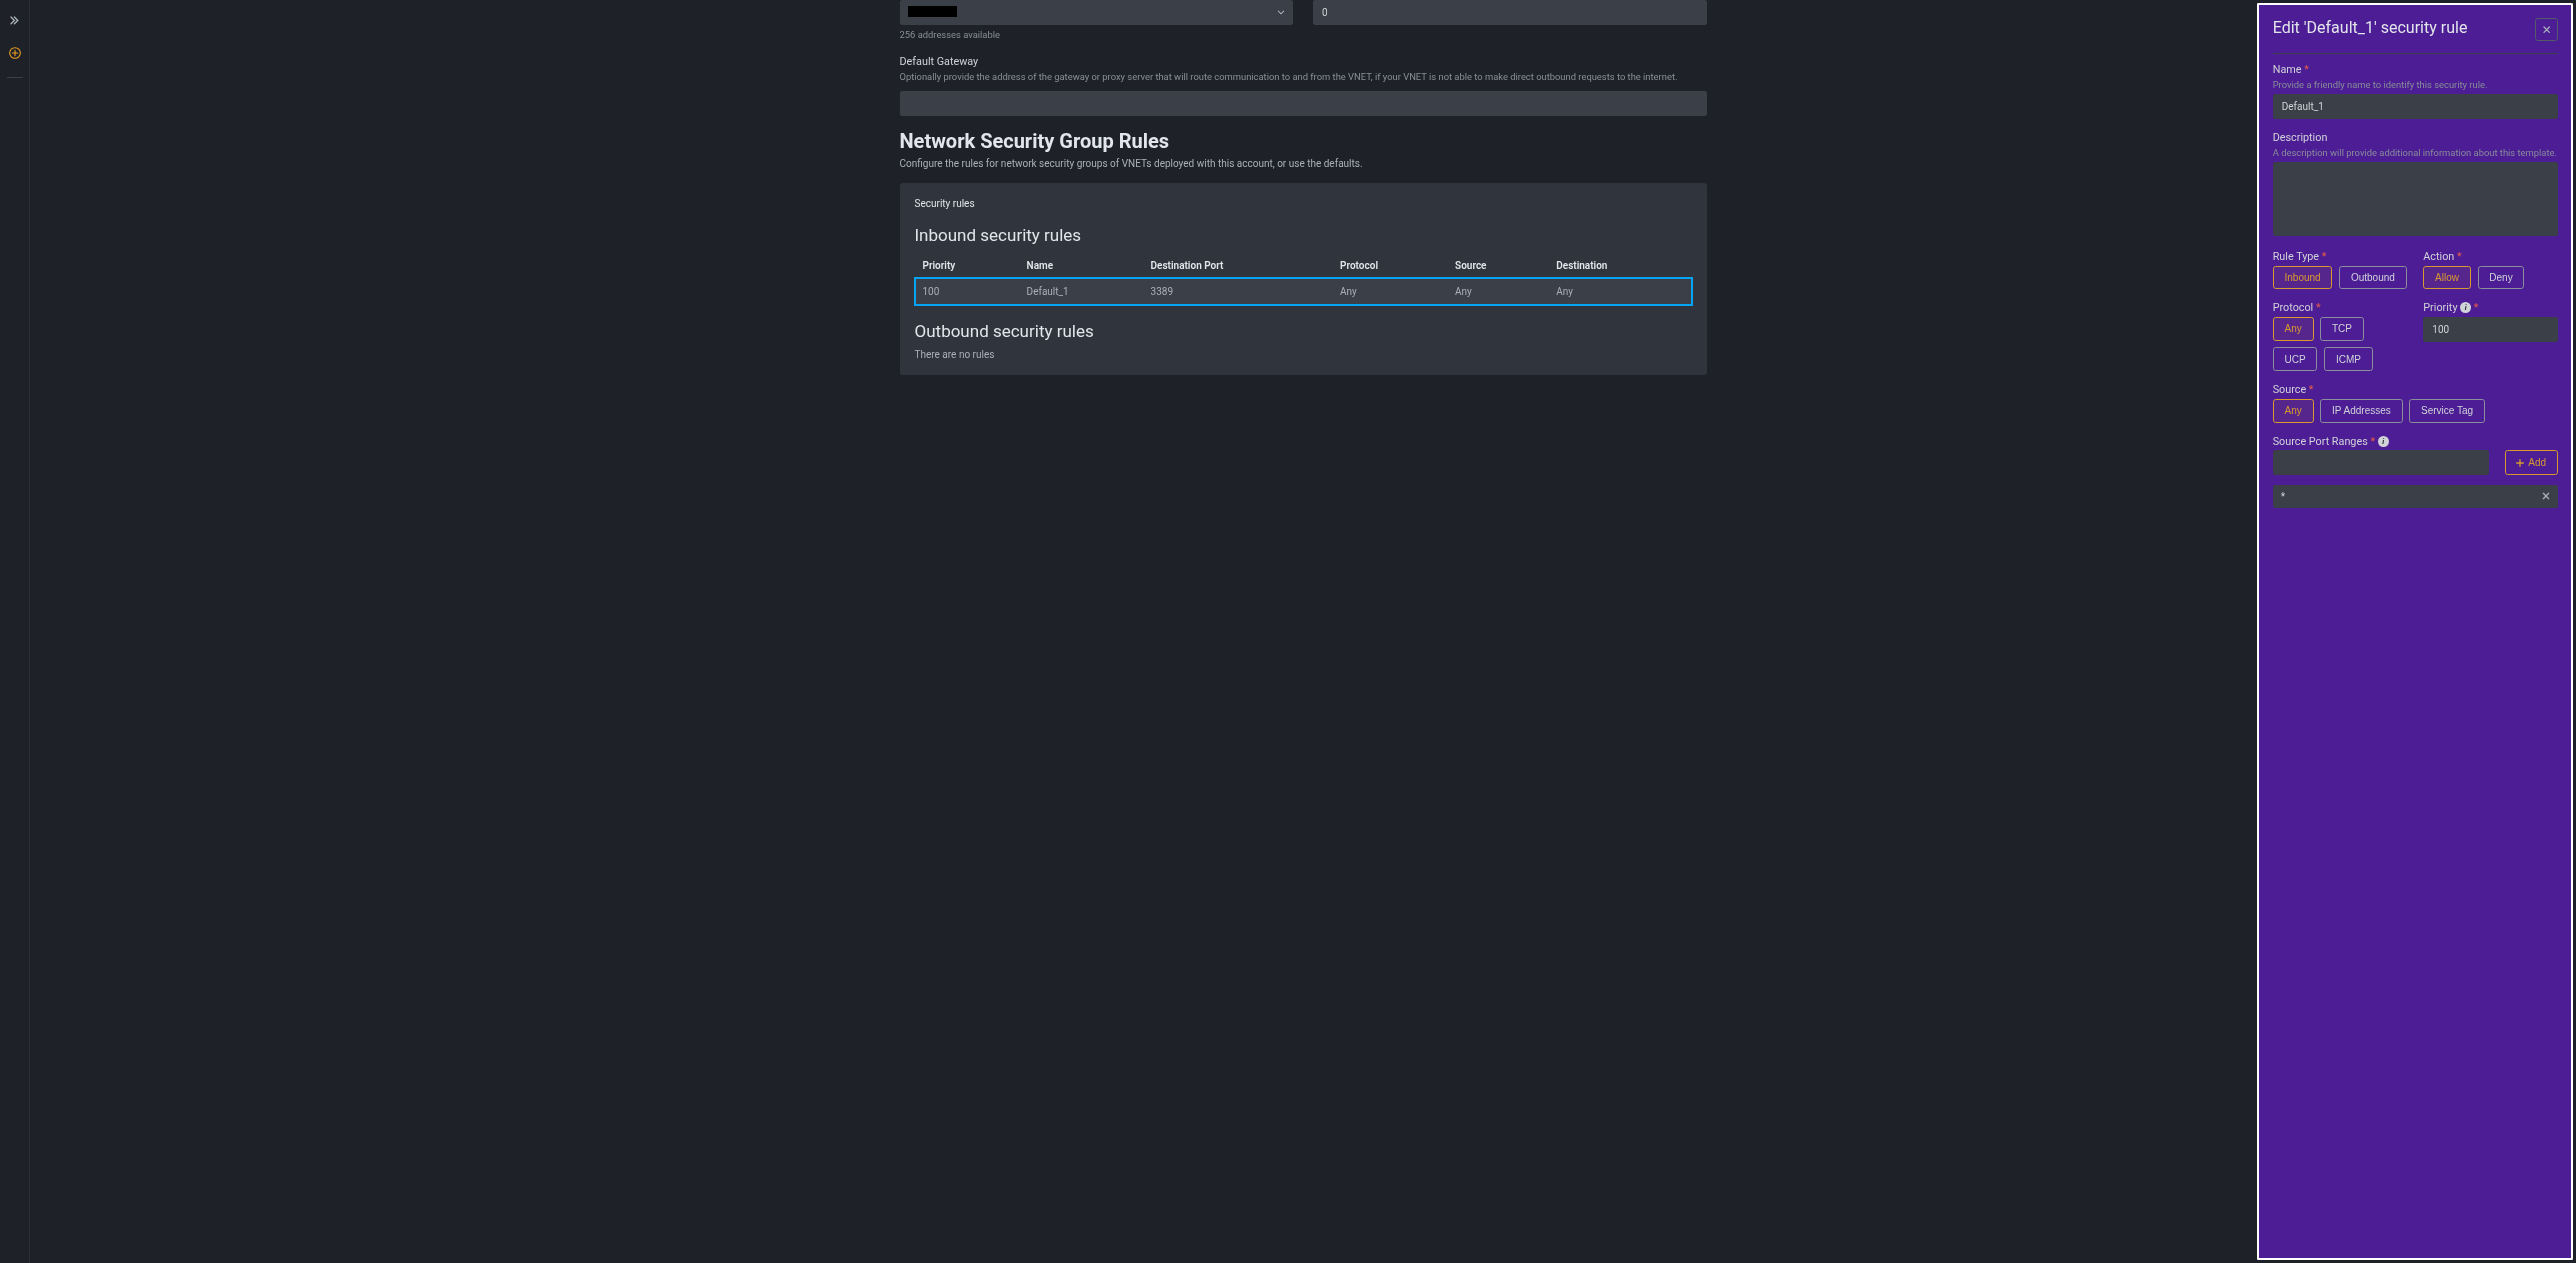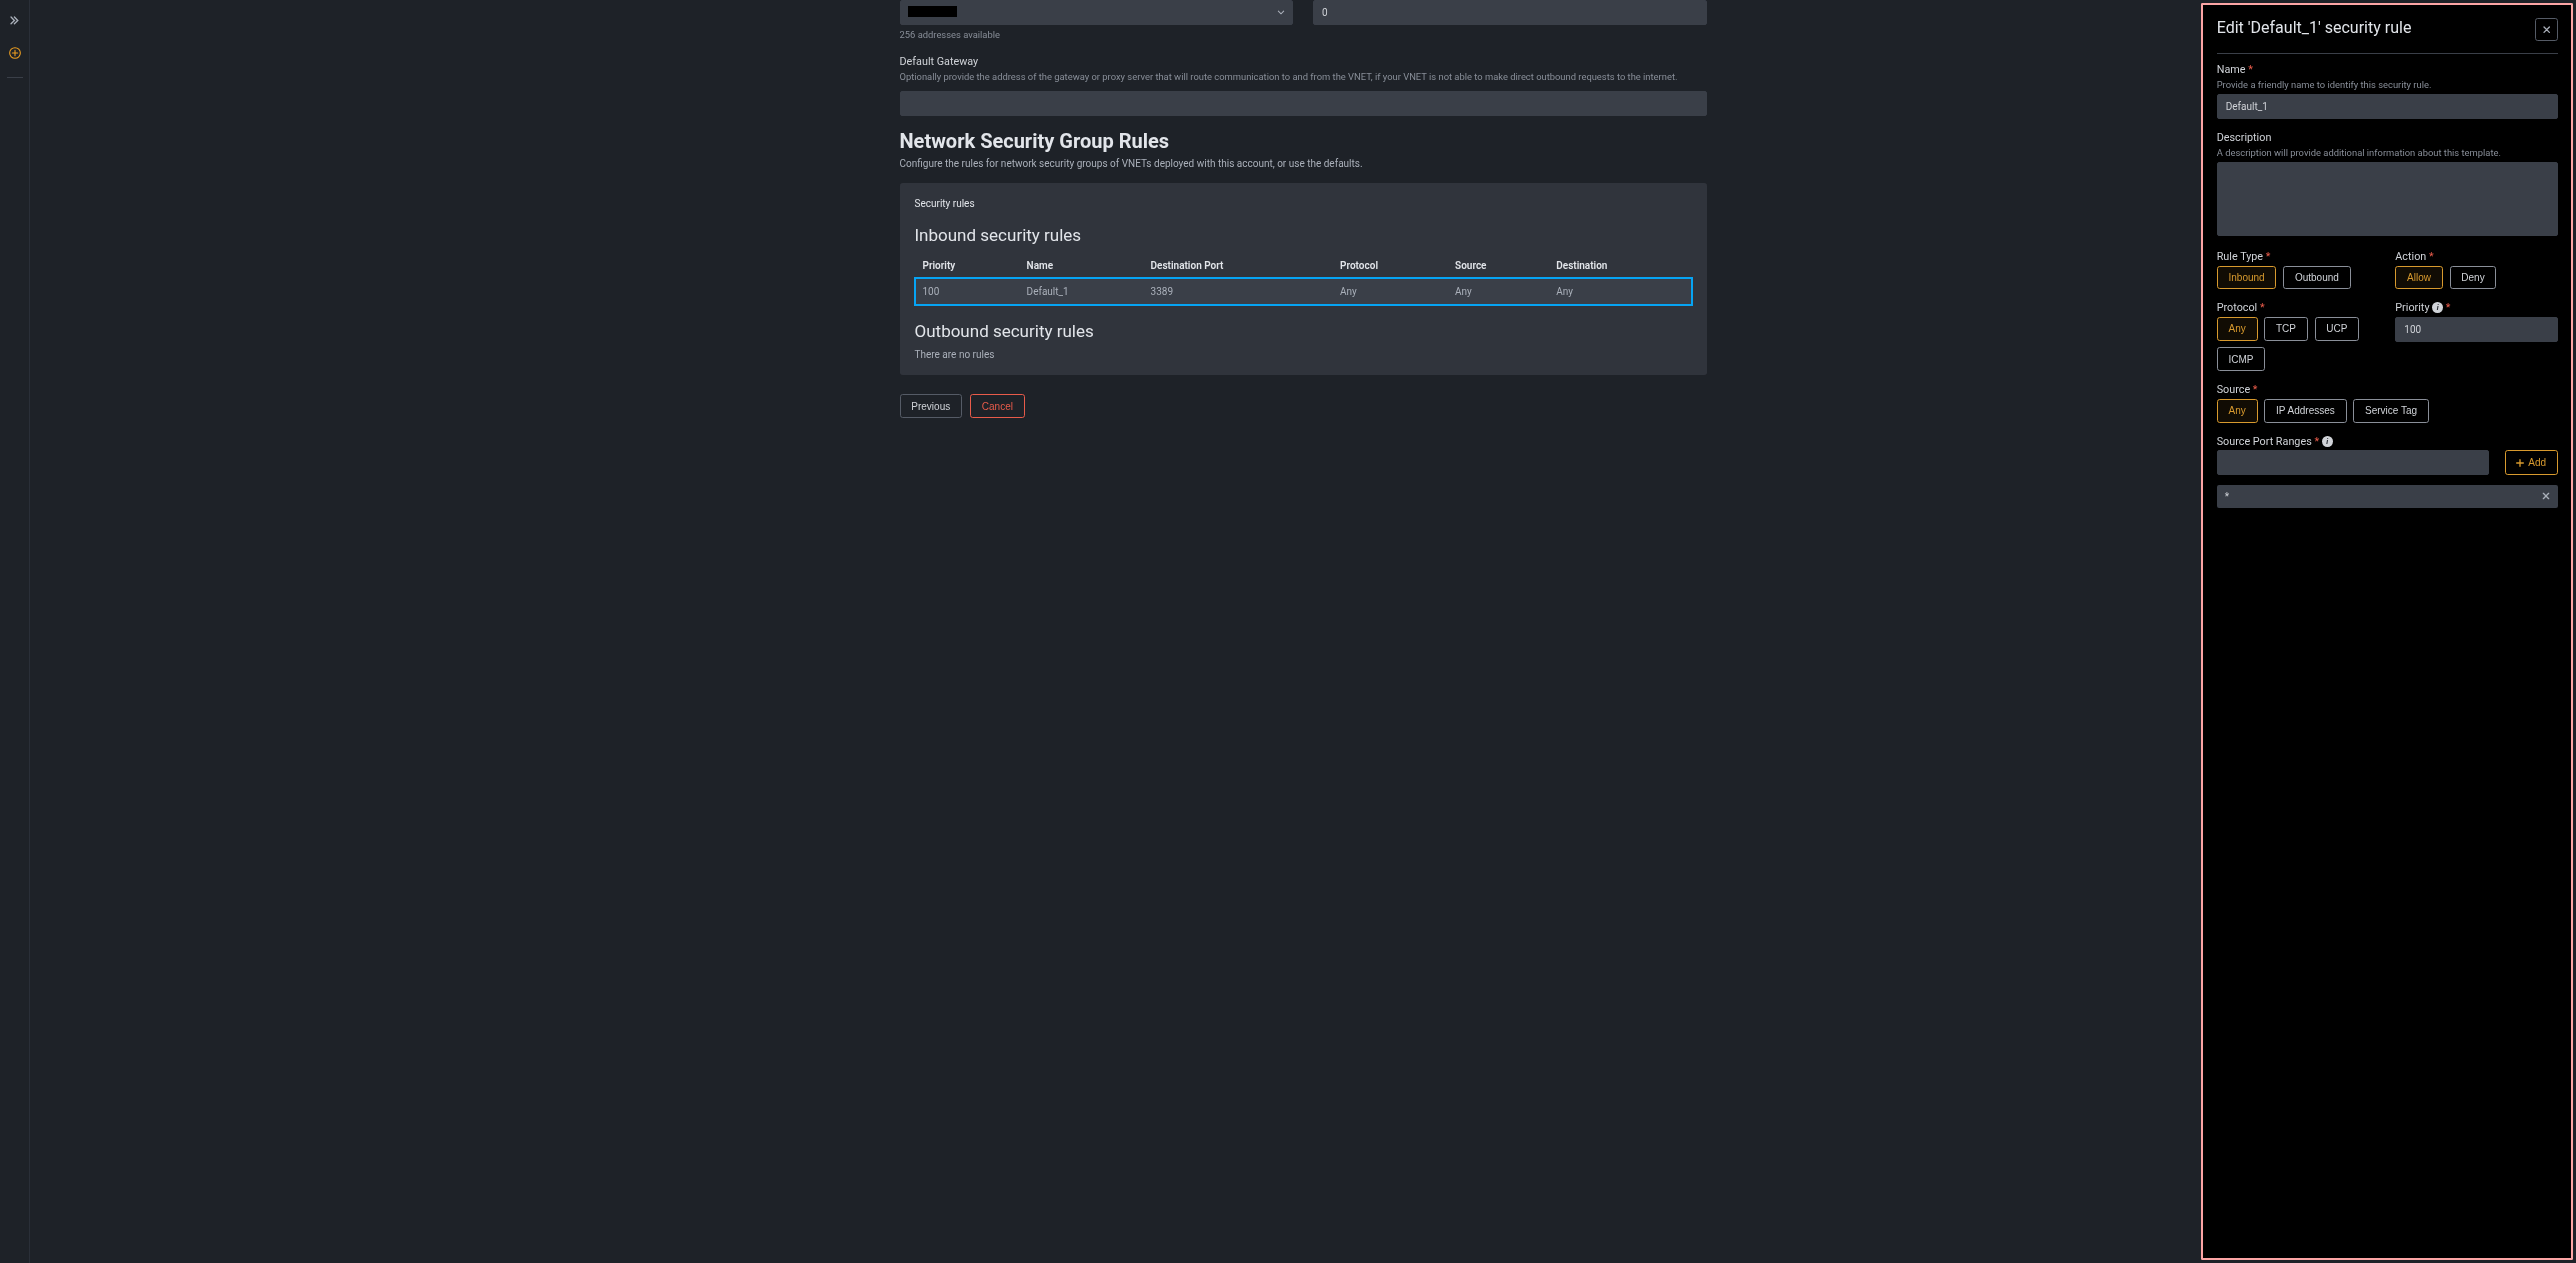--- a/index.html
+++ b/index.html
@@ -112,23 +112,23 @@
   .btn-toggle.active {
     border-color: #d89a2e;
     color: #d89a2e;
     background: rgba(216,154,46,0.08);
   }
   .toggle-group { display: flex; gap: 6.7px; flex-wrap: wrap; }
   
   .drawer {
     position: fixed;
     top: 2.7px; right: 2.7px; bottom: 2.7px;
-    width: 372px;
-    background: #000000;
-    border: 2px solid #fca5a5;
+    width: 316px;
+    background: #4c1d95;
+    border: 2px solid #ffffff;
     border-radius: 1.3px;
     overflow-y: auto;
     padding: 13.4px 13.4px 13.4px 13.4px;
     z-index: 50;
   }
   .drawer-head { display: flex; justify-content: space-between; align-items: flex-start; }
   .drawer-title { font-size: 16px; font-weight: 400; color: #e2e5ea; }
   .close-btn {
     width: 23px; height: 23px;
     border: 0.7px solid #555b66;
@@ -232,24 +232,20 @@
                 <td>Any</td>
                 <td>Any</td>
               </tr>
             </tbody>
         </table>
 
         <h4>Outbound security rules</h4>
         <div class="norules">There are no rules</div>
       </div>
 
-      <div class="footer-btns">
-        <button class="btn">Previous</button>
-        <button class="btn btn-danger">Cancel</button>
-      </div>
 
     </div>
   </div>
 </div>
 
 <div class="drawer">
   <div class="drawer-head">
     <div class="drawer-title">Edit 'Default_1' security rule</div>
     <button class="close-btn">
       <svg width="9.4" height="9.4" viewBox="0 0 14 14">

